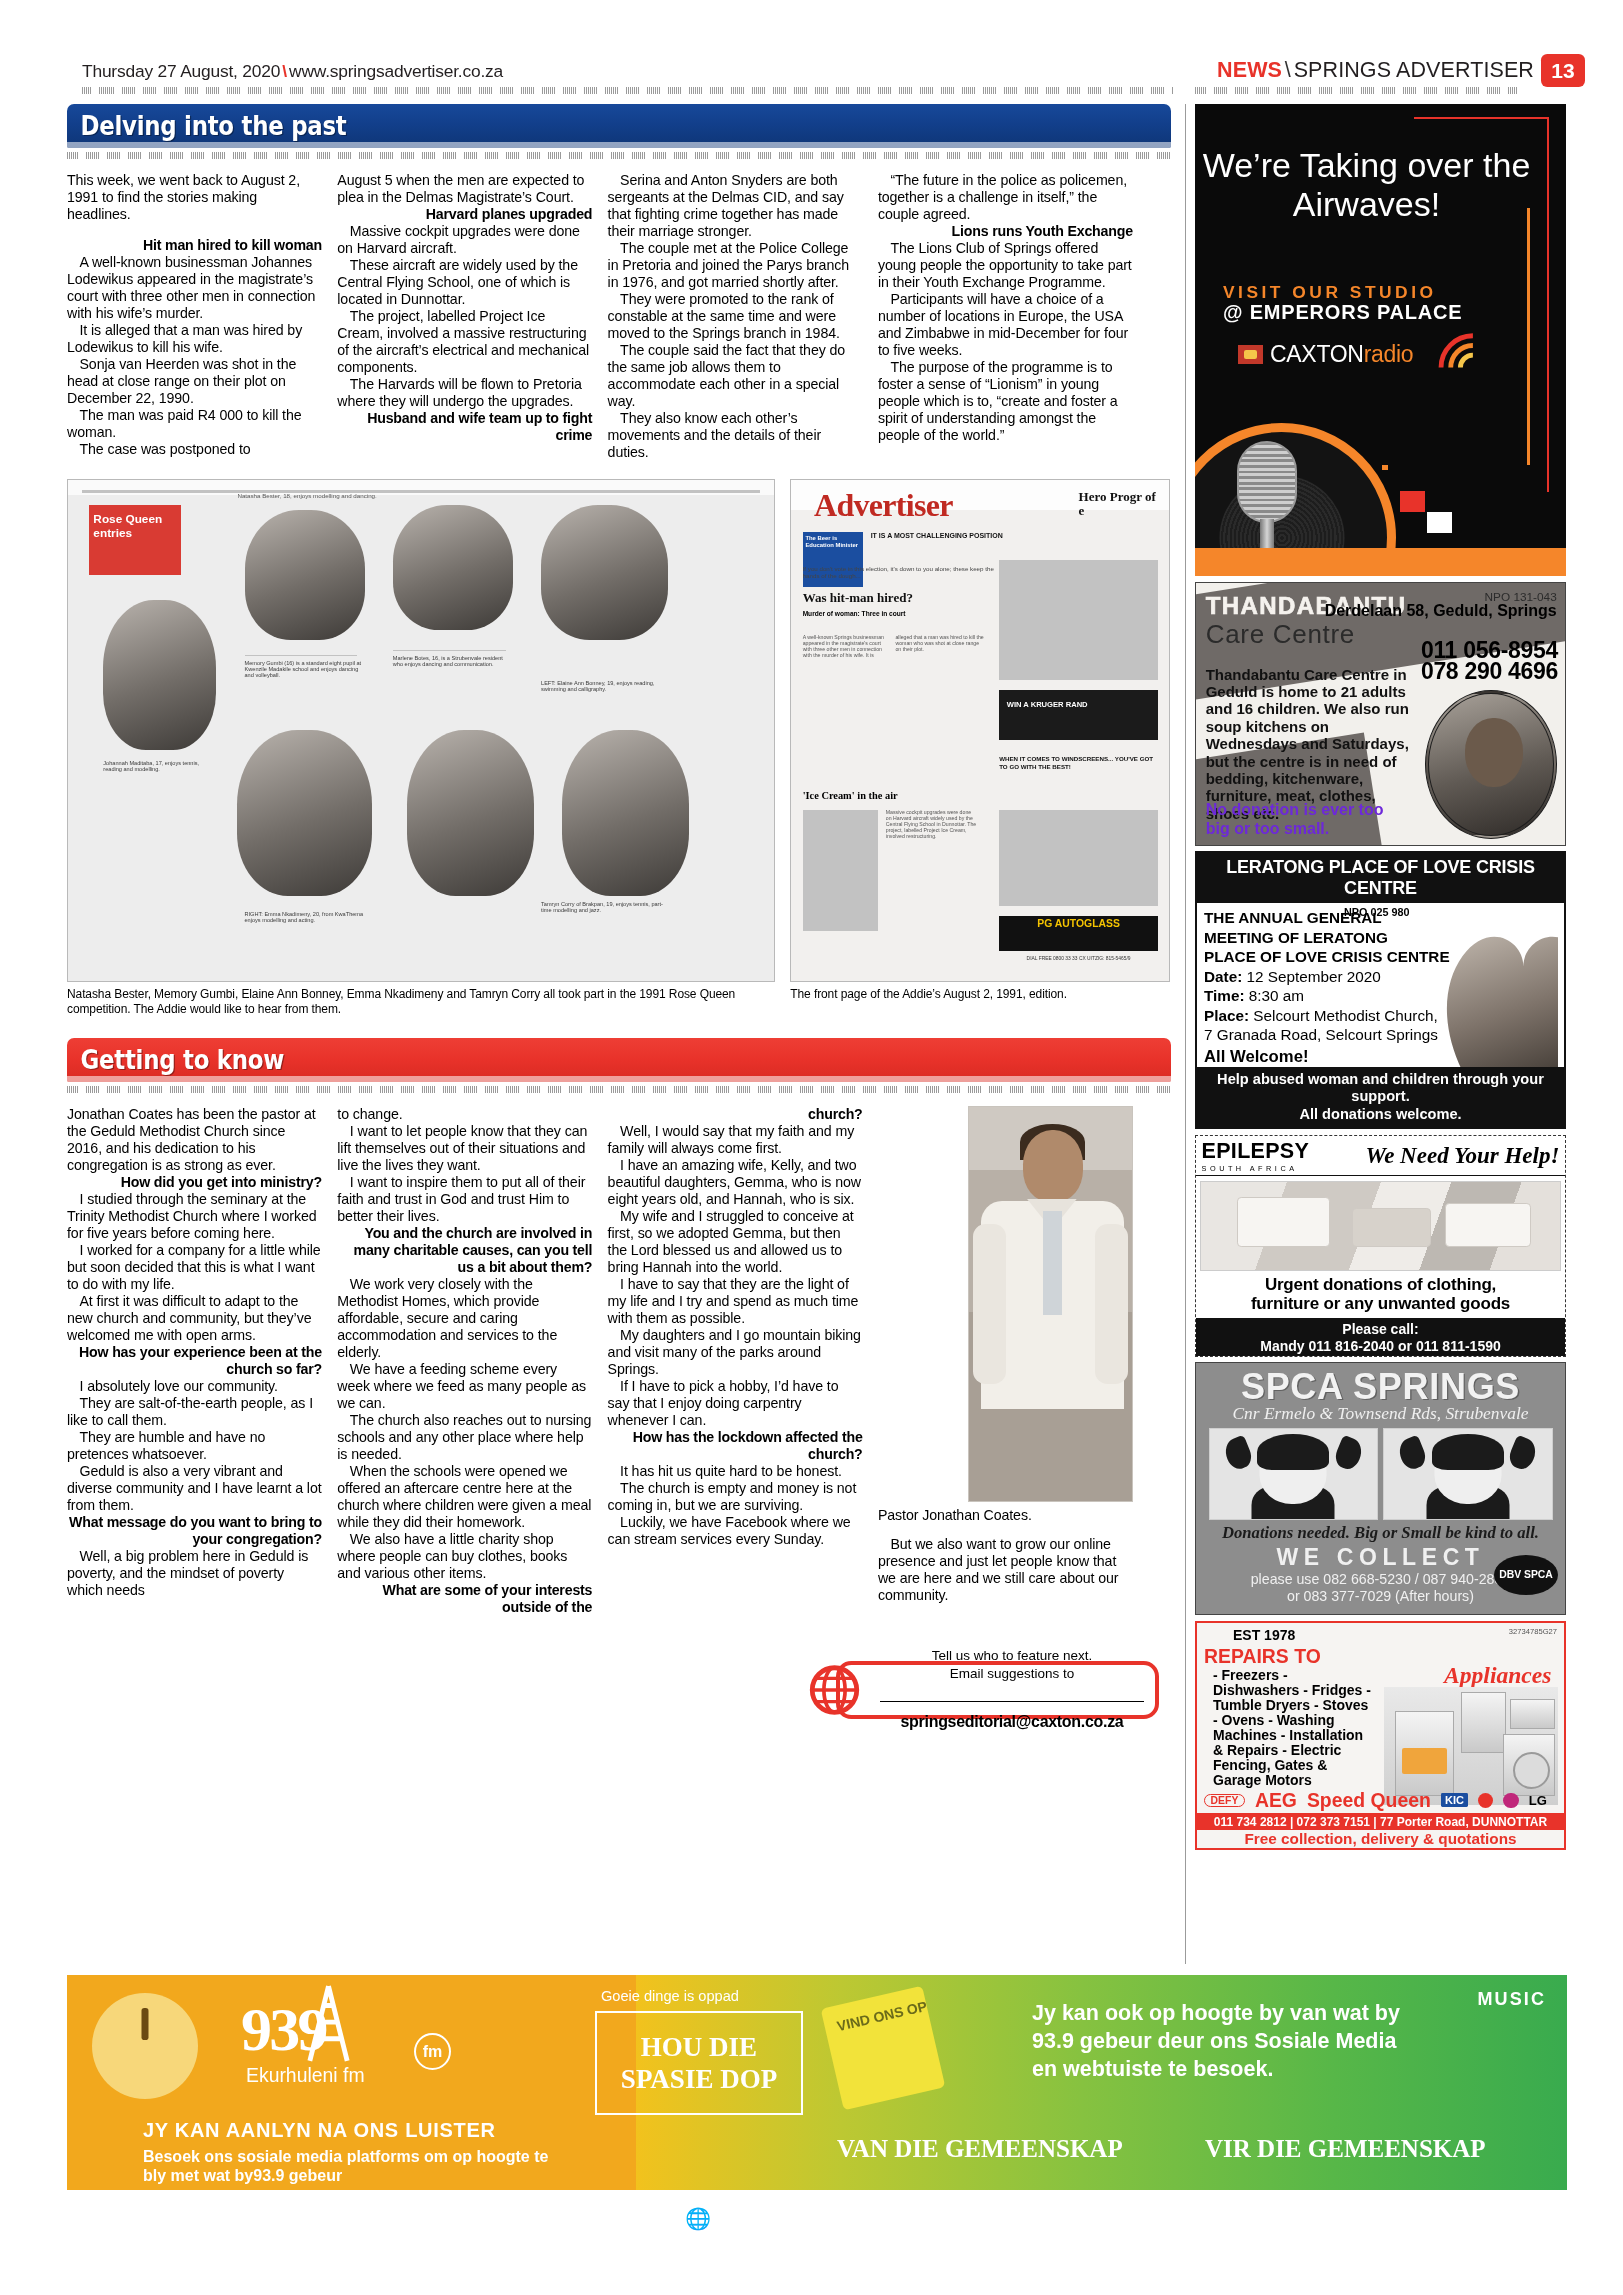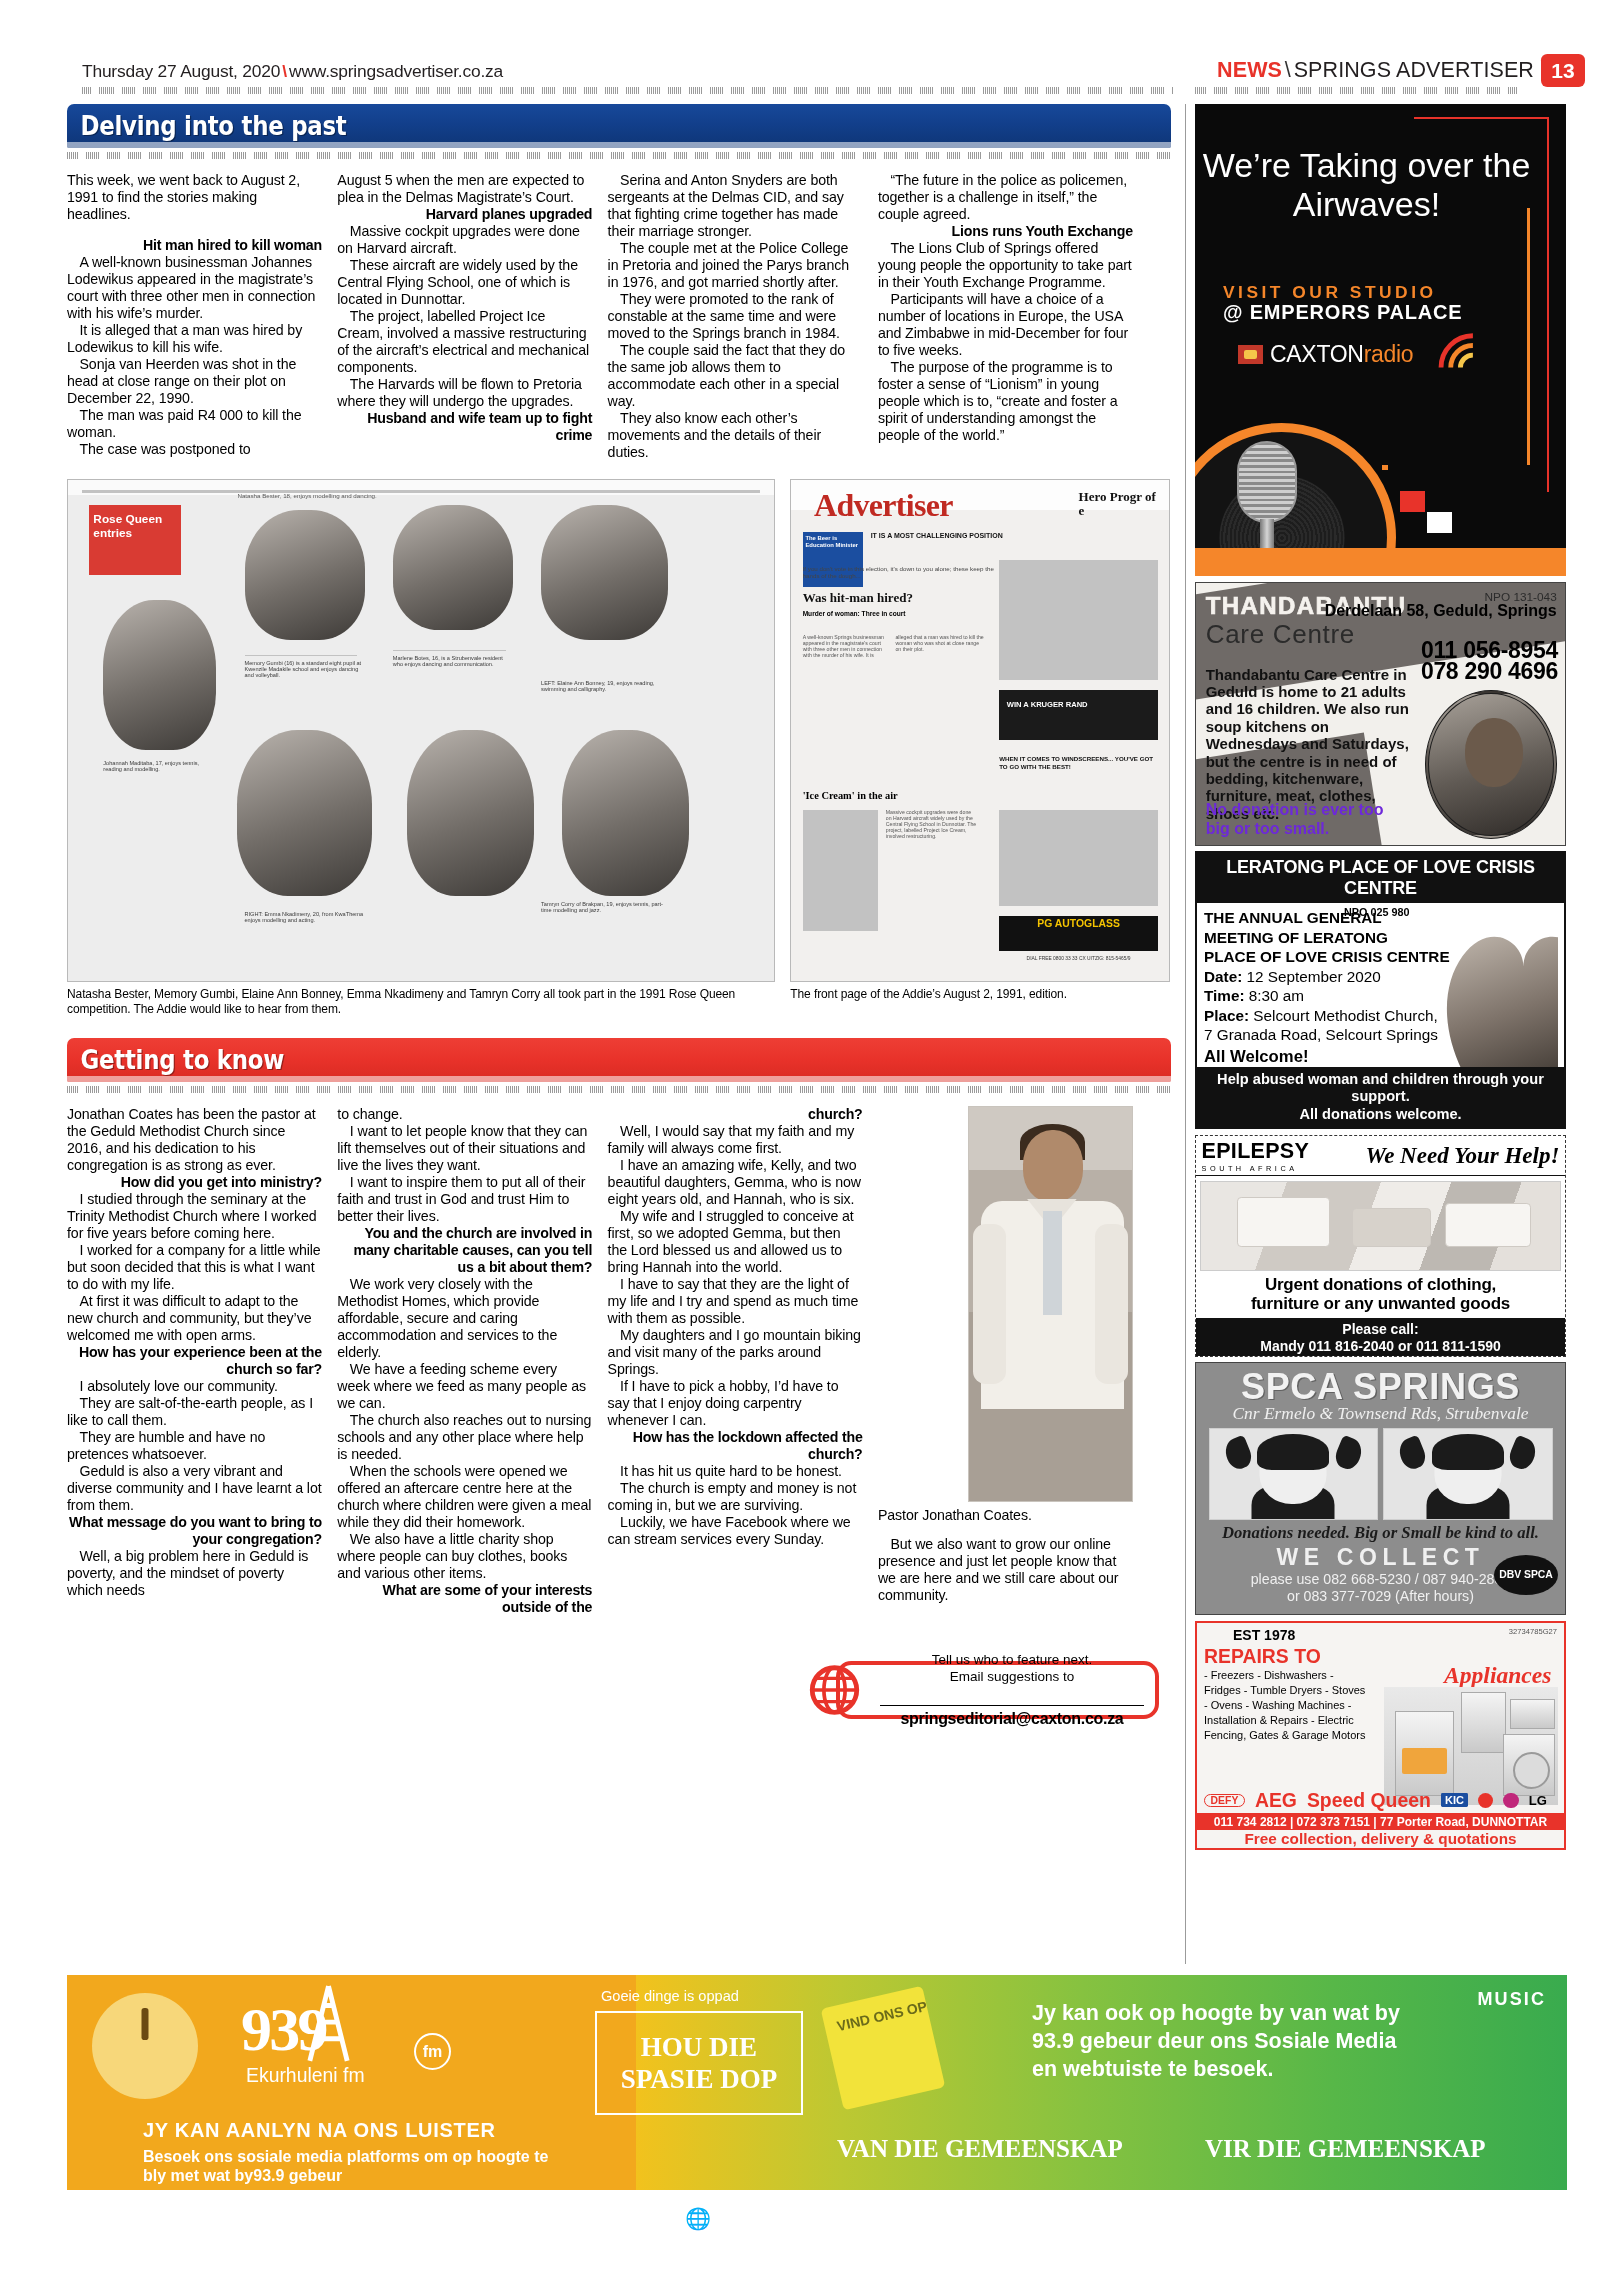--- a/index.html
+++ b/index.html
@@ -141,21 +141,21 @@
     background:#fff; display:flex; align-items:center;
   }
   .globe-icon {
     position:absolute; left:-32px; top:50%; transform:translateY(-50%);
     width:53px; height:53px;
   }
   .callout-inner { width:100%; text-align:center; padding:4.2px 11px 5.6px 40px; }
   .callout-line { font-size:13.5px; line-height:17.4px; }
   .callout-email {
     font-size:16px; font-weight:bold; border-top:1.7px solid #000;
-    margin-top:19px; padding-top:4px; letter-spacing:-0.3px;
+    margin-top:19px; padding-top:11px; letter-spacing:-0.3px;
   }
 
   
   .rail { position:absolute; left:1195px; top:104px; width:371px; }
   .ad { position:relative; overflow:hidden; margin-bottom:5.6px; }
 
   
   .ad-radio { height:472px; background:#0a0a0a; }
   .rad-frame-r { position:absolute; right:16.7px; top:12.5px; width:2.8px; height:375px; background:#e8332a; }
   .rad-frame-t { position:absolute; right:16.7px; top:12.5px; width:135px; height:2.8px; background:#e8332a; }
@@ -320,21 +320,21 @@
     font-family:"Liberation Serif", serif; font-weight:bold; font-size:36px;
     padding:1.4px 0 0 7px; letter-spacing:-0.7px;
   }
   .don-sub {
     position:absolute; right:12.5px; top:39px; color:#e8332a; font-size:23.6px;
     font-family:"Liberation Serif", serif; font-style:italic; font-weight:bold;
   }
   .don-code { position:absolute; right:7px; top:4.2px; font-size:7.6px; color:#555; }
   .don-est { padding-left:36px; font-size:14px; font-weight:bold; margin-top:4.2px; }
   .don-rep { padding-left:7px; color:#e8332a; font-size:19.4px; font-weight:bold; margin-top:1.4px; }
-  .don-list { padding-left:7px; font-size:11px; line-height:15px; font-weight:normal; width:174px; }
+  .don-list { padding-left:16px; font-size:14px; line-height:15px; font-weight:bold; width:174px; }
   .don-brands {
     position:absolute; left:0; right:0; bottom:36px; height:23.6px;
     display:flex; align-items:center; gap:10px; padding:0 7px;
   }
   .brand { font-size:13px; font-weight:bold; }
   .brand.red { color:#e8332a; font-size:19.4px; }
   .brand.box { background:#1b4ea0; color:#fff; padding:0.7px 4.2px; border-radius:1.4px; font-size:11px; }
   .brand.pill { border:1.4px solid #e8332a; border-radius:8.3px; padding:0 5.6px; color:#e8332a; font-size:10.4px; }
   .brand.dot { width:15.3px; height:15.3px; border-radius:50%; background:#e8332a; }
   .brand.dot2 { width:15.3px; height:15.3px; border-radius:50%; background:#c0277a; }

